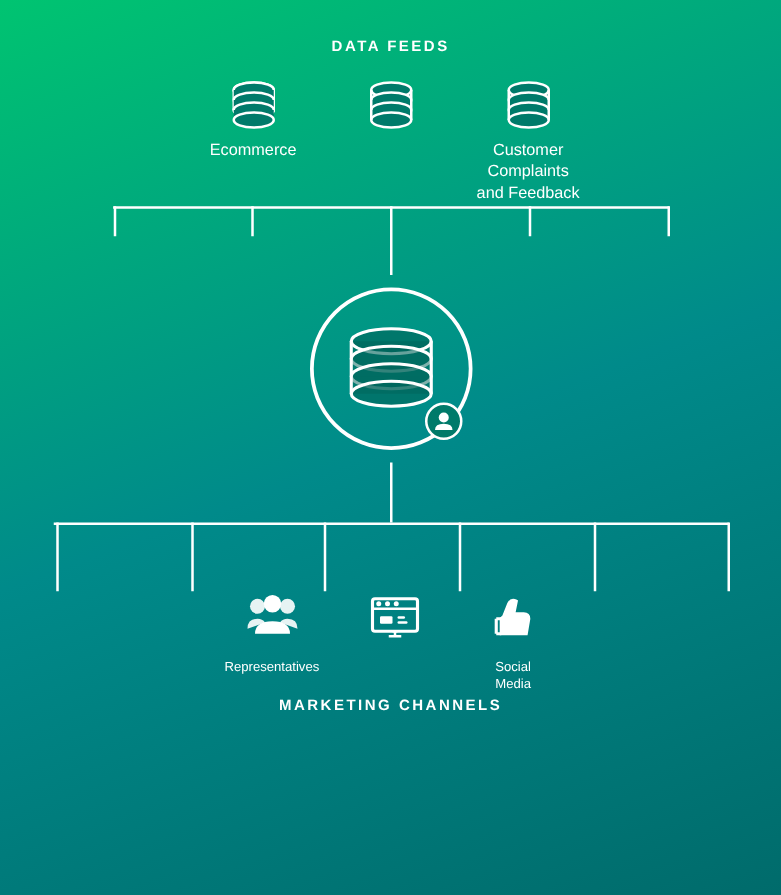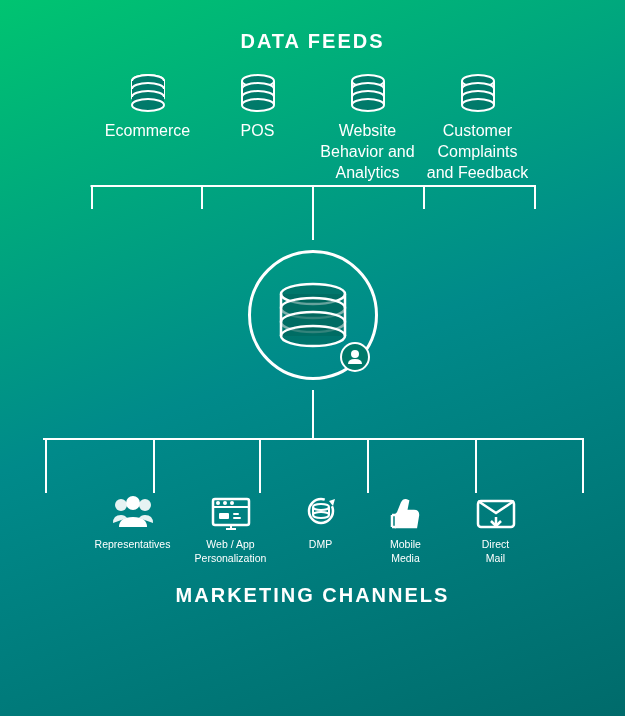--- a/index.html
+++ b/index.html
@@ -13,21 +13,21 @@
       display: flex;
       flex-direction: column;
       align-items: center;
       padding: 30px 10px 20px;
     }
 
     .section-title {
       color: white;
       font-weight: 900;
       letter-spacing: 2px;
-      font-size: 20px;
+      font-size: 12px;
       text-align: center;
       margin-bottom: 18px;
     }
 
     
     .data-feeds {
       display: flex;
       flex-direction: column;
       align-items: center;
       width: 100%;
@@ -44,21 +44,21 @@
     .feed-item {
       display: flex;
       flex-direction: column;
       align-items: center;
       width: 110px;
       gap: 6px;
     }
 
     .feed-item .label {
       color: white;
-      font-size: 16px;
+      font-size: 13px;
       text-align: center;
       line-height: 1.3;
     }
 
     
     .unified-section {
       display: flex;
       flex-direction: column;
       align-items: center;
       width: 100%;
@@ -104,21 +104,21 @@
       justify-content: center;
       gap: 0;
       width: 100%;
     }
 
     .channel-item {
       display: flex;
       flex-direction: column;
       align-items: center;
       width: 95px;
-      gap: 5px;
+      gap: 15px;
     }
 
     .channel-item .label {
       color: white;
       font-size: 10.5px;
       text-align: center;
       line-height: 1.3;
     }
   </style>
 </head>
@@ -144,51 +144,34 @@
         <ellipse cx="23" cy="18" rx="16" ry="6" fill="none" stroke="white" stroke-width="2"></ellipse>
         <rect x="7" y="18" width="32" height="8" fill="#007a6a"></rect>
         <ellipse cx="23" cy="26" rx="16" ry="6" fill="#007a6a"></ellipse>
         <ellipse cx="23" cy="26" rx="16" ry="6" fill="none" stroke="white" stroke-width="2"></ellipse>
         <rect x="7" y="26" width="32" height="8" fill="#007a6a"></rect>
         <ellipse cx="23" cy="34" rx="16" ry="6" fill="#007a6a"></ellipse>
         <ellipse cx="23" cy="34" rx="16" ry="6" fill="none" stroke="white" stroke-width="2"></ellipse>
       </svg>
       <span class="label">Ecommerce</span>
     </div>
+
 
     <div class="feed-item">
       <svg width="46" height="44" viewBox="0 0 46 44">
         <rect x="7" y="10" width="32" height="8" fill="#007a6a"></rect>
         <ellipse cx="23" cy="10" rx="16" ry="6" fill="#007a6a" stroke="white" stroke-width="2"></ellipse>
         <ellipse cx="23" cy="18" rx="16" ry="6" fill="#007a6a" stroke="white" stroke-width="2"></ellipse>
         <rect x="7" y="18" width="32" height="8" fill="#007a6a"></rect>
         <ellipse cx="23" cy="26" rx="16" ry="6" fill="#007a6a" stroke="white" stroke-width="2"></ellipse>
         <rect x="7" y="26" width="32" height="8" fill="#007a6a"></rect>
         <ellipse cx="23" cy="34" rx="16" ry="6" fill="#007a6a" stroke="white" stroke-width="2"></ellipse>
         <line x1="7" y1="10" x2="7" y2="34" stroke="white" stroke-width="2"></line>
         <line x1="39" y1="10" x2="39" y2="34" stroke="white" stroke-width="2"></line>
       </svg>
-      <span class="label">POS</span>
-    </div>
-
-    <div class="feed-item">
-      <svg width="46" height="44" viewBox="0 0 46 44">
-        <rect x="7" y="10" width="32" height="8" fill="#007a6a"></rect>
-        <ellipse cx="23" cy="10" rx="16" ry="6" fill="#007a6a" stroke="white" stroke-width="2"></ellipse>
-        <ellipse cx="23" cy="18" rx="16" ry="6" fill="#007a6a" stroke="white" stroke-width="2"></ellipse>
-        <rect x="7" y="18" width="32" height="8" fill="#007a6a"></rect>
-        <ellipse cx="23" cy="26" rx="16" ry="6" fill="#007a6a" stroke="white" stroke-width="2"></ellipse>
-        <rect x="7" y="26" width="32" height="8" fill="#007a6a"></rect>
-        <ellipse cx="23" cy="34" rx="16" ry="6" fill="#007a6a" stroke="white" stroke-width="2"></ellipse>
-        <line x1="7" y1="10" x2="7" y2="34" stroke="white" stroke-width="2"></line>
-        <line x1="39" y1="10" x2="39" y2="34" stroke="white" stroke-width="2"></line>
-      </svg>
-      <span class="label" style="white-space:pre-line">Website
-Behavior and
-Analytics</span>
     </div>
 
     <div class="feed-item">
       <svg width="46" height="44" viewBox="0 0 46 44">
         <rect x="7" y="10" width="32" height="8" fill="#007a6a"></rect>
         <ellipse cx="23" cy="10" rx="16" ry="6" fill="#007a6a" stroke="white" stroke-width="2"></ellipse>
         <ellipse cx="23" cy="18" rx="16" ry="6" fill="#007a6a" stroke="white" stroke-width="2"></ellipse>
         <rect x="7" y="18" width="32" height="8" fill="#007a6a"></rect>
         <ellipse cx="23" cy="26" rx="16" ry="6" fill="#007a6a" stroke="white" stroke-width="2"></ellipse>
         <rect x="7" y="26" width="32" height="8" fill="#007a6a"></rect>
@@ -288,58 +271,32 @@
         <circle cx="9" cy="10" r="2" fill="white"></circle>
         <circle cx="16" cy="10" r="2" fill="white"></circle>
         <circle cx="23" cy="10" r="2" fill="white"></circle>
         <rect x="10" y="20" width="10" height="6" rx="1" fill="white"></rect>
         <rect x="24" y="20" width="6" height="2" rx="1" fill="white"></rect>
         <rect x="24" y="24" width="8" height="2" rx="1" fill="white"></rect>
         <line x1="20" y1="32" x2="24" y2="32" stroke="white" stroke-width="2"></line>
         <line x1="22" y1="32" x2="22" y2="36" stroke="white" stroke-width="2"></line>
         <line x1="17" y1="36" x2="27" y2="36" stroke="white" stroke-width="2"></line>
       </svg>
-      <span class="label" style="white-space:pre-line">Web / App
-Personalization</span>
-    </div>
-
-    <div class="channel-item" style="width:80px;">
-      <svg width="44" height="40" viewBox="0 0 44 40">
-
-        <circle cx="22" cy="18" r="12" fill="none" stroke="white" stroke-width="2.5" stroke-dasharray="60 10"></circle>
-        <polygon points="30,8 36,6 34,13" fill="white"></polygon>
-        <ellipse cx="22" cy="14" rx="8" ry="3" fill="none" stroke="white" stroke-width="2"></ellipse>
-        <ellipse cx="22" cy="22" rx="8" ry="3" fill="none" stroke="white" stroke-width="2"></ellipse>
-        <line x1="14" y1="14" x2="14" y2="22" stroke="white" stroke-width="2"></line>
-        <line x1="30" y1="14" x2="30" y2="22" stroke="white" stroke-width="2"></line>
-      </svg>
-      <span class="label">DMP</span>
-    </div>
+    </div>
+
 
     <div class="channel-item" style="width:90px;">
       <svg width="44" height="40" viewBox="0 0 44 40">
 
         <path d="M14 20 L18 10 Q20 6 24 8 L22 18 L30 18 Q34 18 34 22 L32 34 L12 34 L12 22 Z" fill="none" stroke="white" stroke-width="2.5"></path>
         <line x1="12" y1="22" x2="8" y2="22" stroke="white" stroke-width="2.5"></line>
         <line x1="8" y1="22" x2="8" y2="34" stroke="white" stroke-width="2.5"></line>
         <line x1="8" y1="34" x2="12" y2="34" stroke="white" stroke-width="2.5"></line>
         <path d="M14 20 L18 10 Q20 6 24 8 L22 18 L30 18 Q34 18 34 22 L32 34 L12 34 L12 22 Z" fill="white"></path>
       </svg>
-      <span class="label" style="white-space:pre-line">Mobile
+      <span class="label" style="white-space:pre-line">Social
 Media</span>
     </div>
 
-    <div class="channel-item" style="width:90px;">
-      <svg width="44" height="40" viewBox="0 0 44 40">
-
-        <rect x="4" y="8" width="36" height="26" rx="3" fill="none" stroke="white" stroke-width="2.5"></rect>
-        <polyline points="4,8 22,20 40,8" fill="none" stroke="white" stroke-width="2.5"></polyline>
-
-        <line x1="22" y1="24" x2="22" y2="32" stroke="white" stroke-width="2.5"></line>
-        <polyline points="17,28 22,33 27,28" fill="none" stroke="white" stroke-width="2.5" stroke-linejoin="round"></polyline>
-      </svg>
-      <span class="label" style="white-space:pre-line">Direct
-Mail</span>
-    </div>
-  </div>
-
-  <div class="section-title" style="margin-top:18px;">MARKETING CHANNELS</div>
+  </div>
+
+  <div class="section-title" style="margin-top:2px;">MARKETING CHANNELS</div>
 </div>
 
 </body></html>

